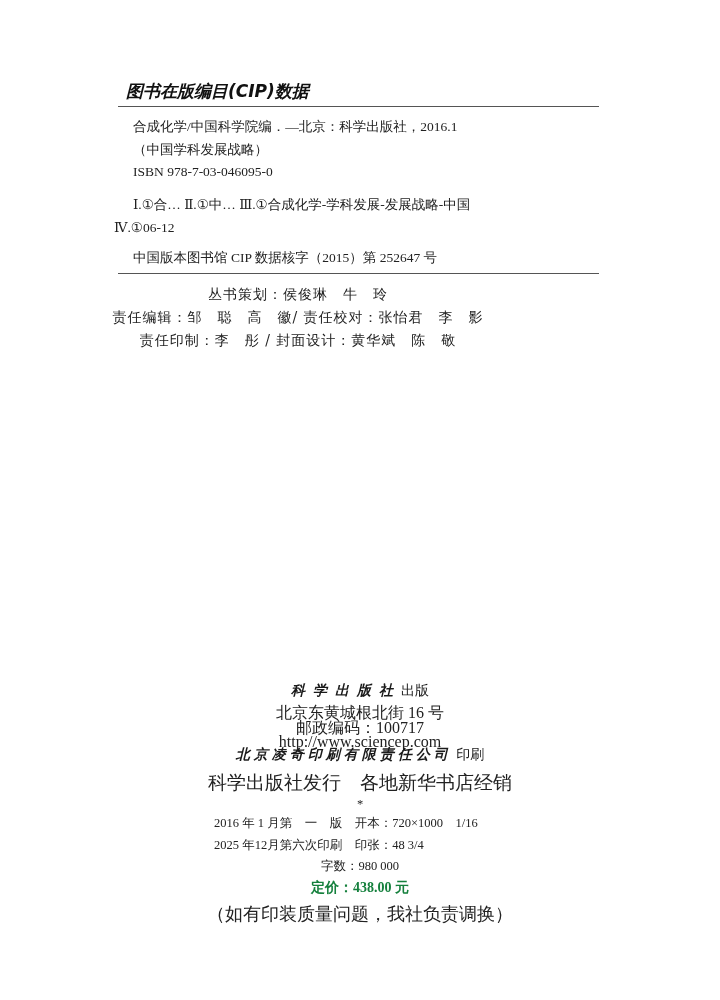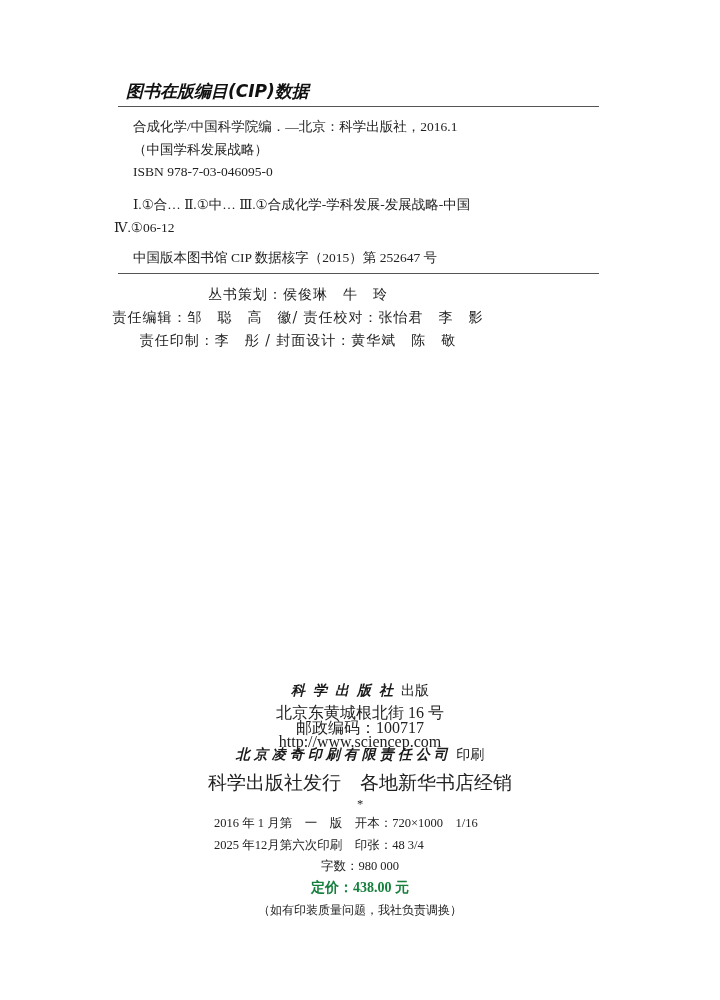--- a/index.html
+++ b/index.html
@@ -64,21 +64,21 @@
     .printer-name {
       font-weight: bold;
       font-style: italic;
       letter-spacing: 4px;
       font-family: "DejaVu Serif", serif;
     }
     .small { font-size: 16px; color: #222; font-family: "Liberation Serif", "DejaVu Serif", serif; }
     .mid { font-size: 19px; color: #222; font-family: "Liberation Serif", "DejaVu Serif", serif; }
     .info { font-size: 12.5px; color: #222; font-family: "Liberation Serif", "DejaVu Serif", serif; }
     .price { font-size: 14px; font-weight: bold; color: #15803d; font-family: "Liberation Serif", "DejaVu Serif", serif; }
-    .notice { font-size: 12px; color: #222; font-family: "Liberation Serif", "DejaVu Serif", serif; }
+    .notice { font-size: 18px; color: #222; font-family: "Liberation Serif", "DejaVu Serif", serif; }
   </style>
 </head>
 <body>
 
 <div class="abs cip-title">图书在版编目(CIP)数据</div>
 <div class="rule top"></div>
 
 <div class="abs cip-line" style="left:133px; top:118px;">合成化学/中国科学院编．—北京：科学出版社，2016.1</div>
 <div class="abs cip-line" style="left:133px; top:141px;">（中国学科发展战略）</div>
 <div class="abs cip-line" style="left:133px; top:164px;">ISBN 978-7-03-046095-0</div>

